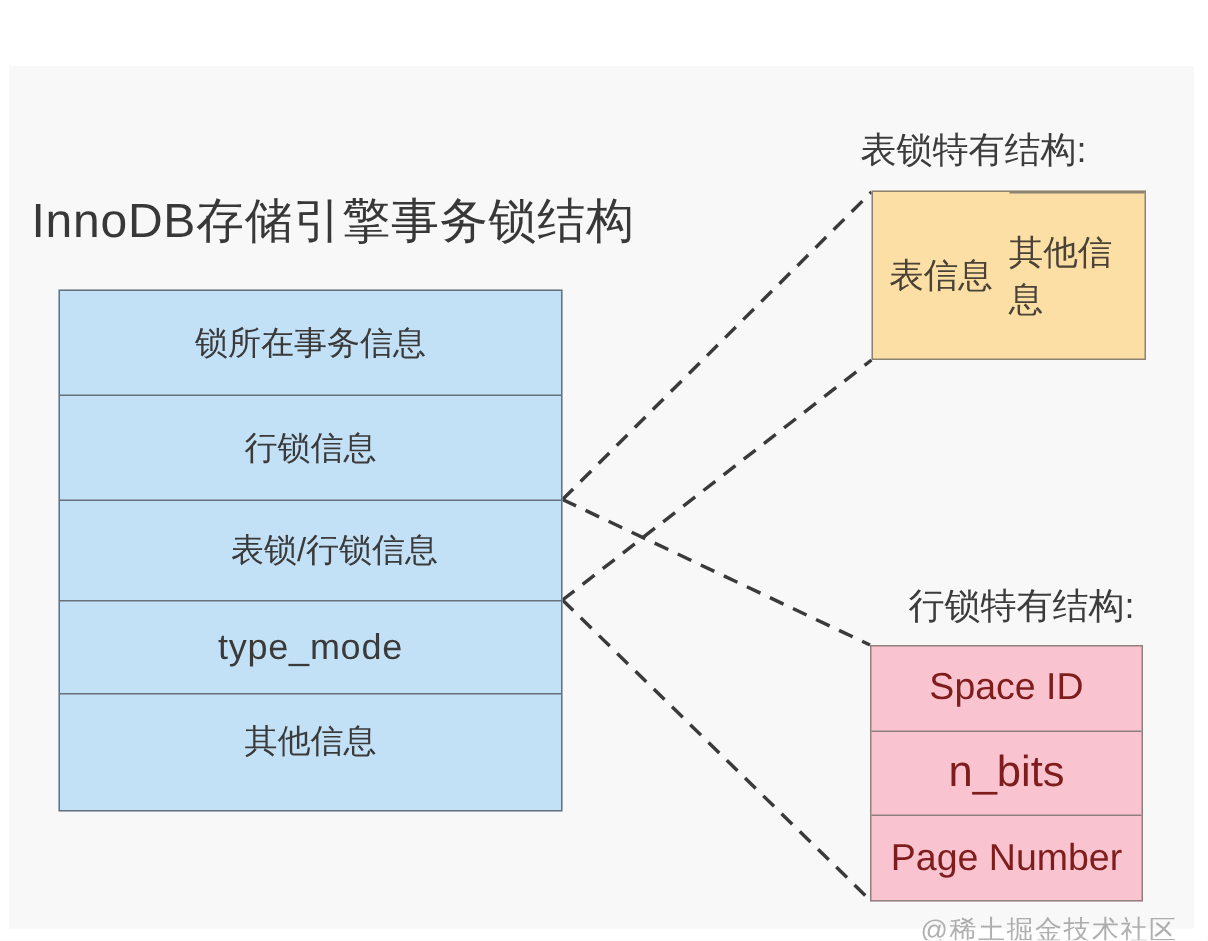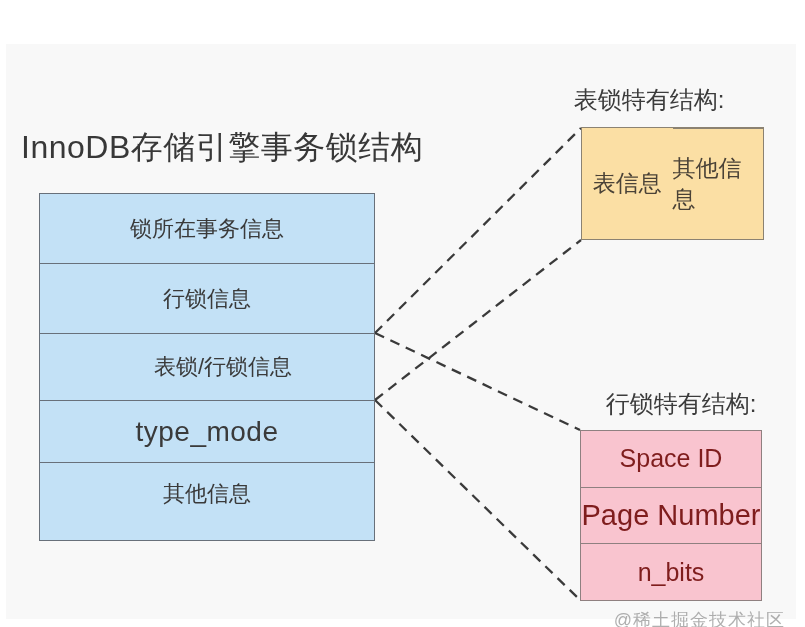--- a/index.html
+++ b/index.html
@@ -62,21 +62,21 @@
     justify-content: center;
     font-size: 22px;
     color: #3a3a3a;
     border-top: 1.5px solid #68707a;
     box-sizing: border-box;
   }
   .main-table .cell:first-child { border-top: none; }
   .main-table .cell:nth-child(1) { height: 69px; }
   .main-table .cell:nth-child(2) { height: 70px; }
   .main-table .cell:nth-child(3) { height: 67px; padding-left: 32px; }
-  .main-table .cell:nth-child(4) { height: 62px; font-size: 28px; letter-spacing: 0.5px; }
+  .main-table .cell:nth-child(4) { height: 62px; font-size: 24px; letter-spacing: 0.5px; }
   .main-table .cell:nth-child(5) { height: 63px; }
   .main-table .cell:nth-child(6) { height: 60px; }
 
   
   .section-label {
     position: absolute;
     width: 182px;
     text-align: center;
     font-size: 24px;
     color: #3c3c3c;
@@ -174,19 +174,19 @@
 
   <div class="tl-box">
     <div class="cell">表信息</div>
     <div class="cell">其他信息</div>
   </div>
 
   <div class="section-label label-row-lock">行锁特有结构:</div>
 
   <div class="rl-box">
     <div class="cell">Space ID</div>
+    <div class="cell">n_bits</div>
     <div class="cell">Page Number</div>
-    <div class="cell">n_bits</div>
   </div>
 
   <div class="watermark">@稀土掘金技术社区</div>
 
 </div>
 
 </body></html>

